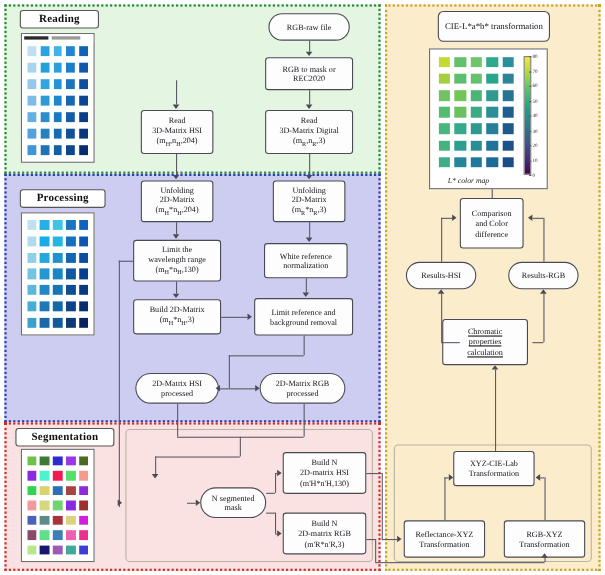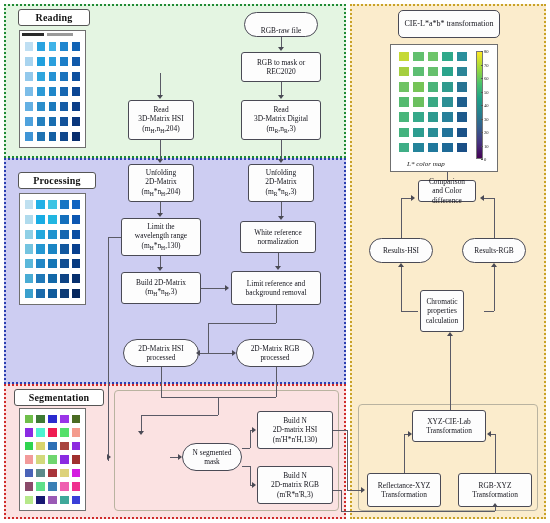--- a/index.html
+++ b/index.html
@@ -539,21 +539,21 @@
         <div class="cbt" style="top: 81px;">20</div>
         <div class="cbtick" style="top: 81px;"></div>
         <div class="cbt" style="top: 94.5px;">10</div>
         <div class="cbtick" style="top: 94.5px;"></div>
         <div class="cbt" style="top: 108px;">0</div>
         <div class="cbtick" style="top: 108px;"></div>
       </div>
   </div>
 
 
-  <div class="node term" style="left:244px;top:12px;width:74px;height:25px;align-items:flex-end;">
+  <div class="node term" style="left:244px;top:12px;width:74px;height:25px;">
     <span>RGB-raw file</span>
   </div>
 
   <div class="node rect" style="left:241px;top:52px;width:80px;height:30px;">
     <span style="white-space:pre-line;">RGB to mask or
 REC2020</span>
   </div>
 
   <div class="node rect" style="left:128px;top:100px;width:66px;height:40px;flex-direction:column;">
     <span>Read</span>
@@ -636,35 +636,35 @@
   <div class="node rect" style="left:458px;top:473px;width:74px;height:34px;">
     <span style="white-space:pre-line;">RGB-XYZ
 Transformation</span>
   </div>
 
   <div class="node rect" style="left:412px;top:410px;width:74px;height:32px;">
     <span style="white-space:pre-line;">XYZ-CIE-Lab
 Transformation</span>
   </div>
 
-  <div class="node rect" style="left:420px;top:290px;width:44px;height:42px;">
+  <div class="node rect" style="left:402px;top:290px;width:78px;height:42px;text-decoration:underline;">
     <span style="white-space:pre-line;">Chromatic
 properties
 calculation</span>
   </div>
 
   <div class="node term" style="left:462px;top:238px;width:64px;height:25px;">
     <span>Results-RGB</span>
   </div>
 
   <div class="node term" style="left:369px;top:238px;width:64px;height:25px;">
     <span>Results-HSI</span>
   </div>
 
-  <div class="node rect" style="left:418px;top:180px;width:58px;height:22px;">
+  <div class="node rect" style="left:418px;top:180px;width:58px;height:46px;">
     <span style="white-space:pre-line;">Comparison
 and Color
 difference</span>
   </div>
 
   <div class="ln lnv" style="left:160px;top:73px;height:22px;"></div>
   <div class="arw down" style="left:157px;top:95px;"></div>
 
   <div class="ln lnv" style="left:281px;top:37px;height:10px;"></div>
   <div class="arw down" style="left:278px;top:47px;"></div>

